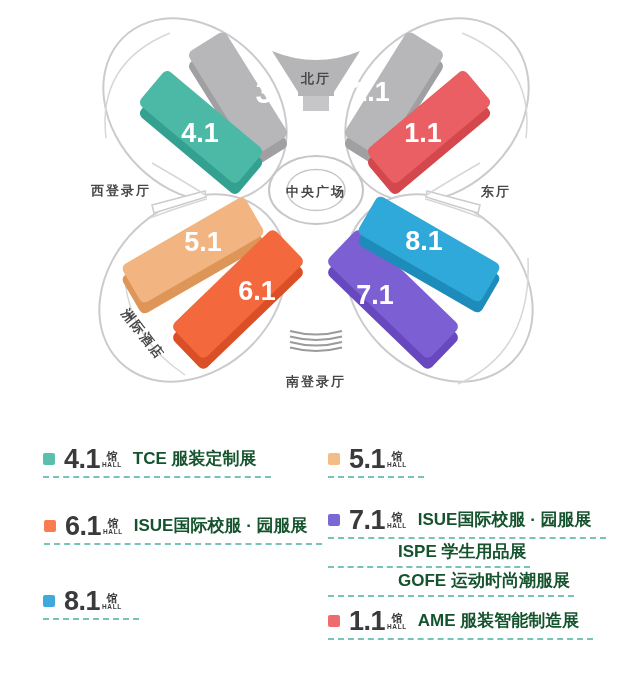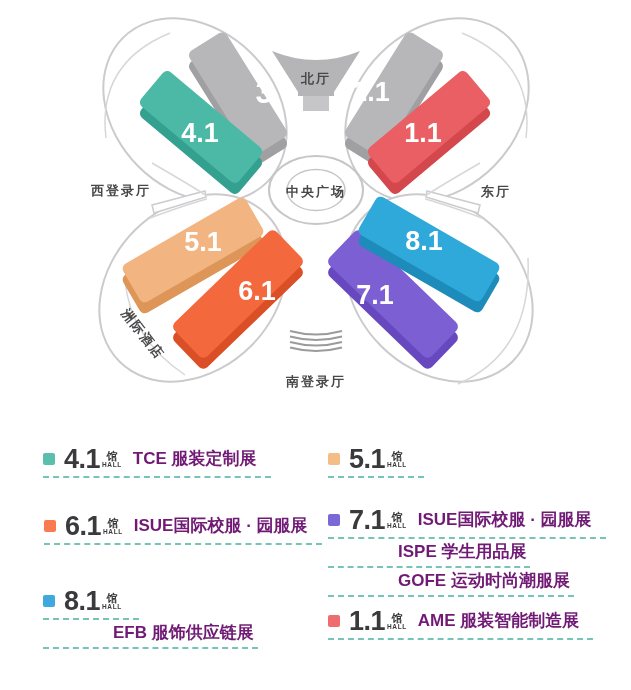--- a/index.html
+++ b/index.html
@@ -18,21 +18,21 @@
   
   .legend-group{position:absolute;}
   .lline{display:flex;align-items:center;width:fit-content;
          padding:0 14px 5px 0;margin-bottom:3px;border-bottom:2px dashed #76c4b7;}
   .lline.sub{padding-left:70px;padding-right:4px;}
   .sq{width:12px;height:12px;border-radius:2px;margin-right:9px;flex:0 0 auto;}
   .num{font-size:27px;font-weight:bold;color:#3a3a3c;line-height:24px;letter-spacing:-0.5px;}
   .unit{display:flex;flex-direction:column;align-items:center;margin:0 3px 0 2px;}
   .unit .guan{font-size:11px;font-weight:bold;color:#3a3a3c;line-height:10px;}
   .unit .hallw{font-size:6.5px;font-weight:bold;color:#3a3a3c;letter-spacing:.6px;line-height:7px;}
-  .name{font-size:17px;font-weight:600;color:#701a75;line-height:24px;margin-left:8px;white-space:nowrap;}
+  .name{font-size:17px;font-weight:600;color:#14532d;line-height:24px;margin-left:8px;white-space:nowrap;}
   .lline.sub .name{margin-left:0;line-height:19px;}
 </style>
 </head>
 <body>
 
 <div class="stage">
 
   <svg class="map" width="631" height="432" viewBox="0 0 631 432">
 
     <ellipse class="lobe" cx="195" cy="110" rx="102" ry="80" transform="rotate(45 195 110)"></ellipse>
@@ -145,23 +145,20 @@
 
   <div class="legend-group" style="left:43px;top:589px">
     <div class="lline" style="border-bottom-color: rgb(118, 196, 183);">
       <span class="sq" style="background: rgb(63, 169, 221);"></span>
       <span class="num">8.1</span>
       <span class="unit">
         <span class="guan">馆</span>
           <span class="hallw">HALL</span>
       </span>
     </div>
-    <div class="lline sub" style="border-bottom-color: rgb(118, 196, 183);">
-      <span class="name">EFB 服饰供应链展</span>
-    </div>
   </div>
 
   <div class="legend-group" style="left:328px;top:447px">
     <div class="lline" style="border-bottom-color: rgb(118, 196, 183);">
       <span class="sq" style="background: rgb(244, 189, 134);"></span>
       <span class="num">5.1</span>
       <span class="unit">
         <span class="guan">馆</span>
           <span class="hallw">HALL</span>
       </span>

